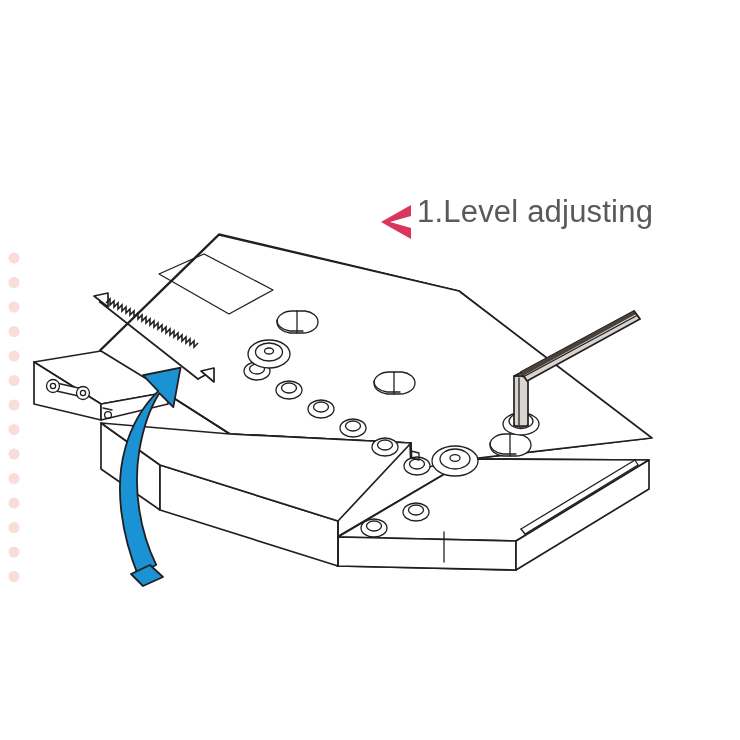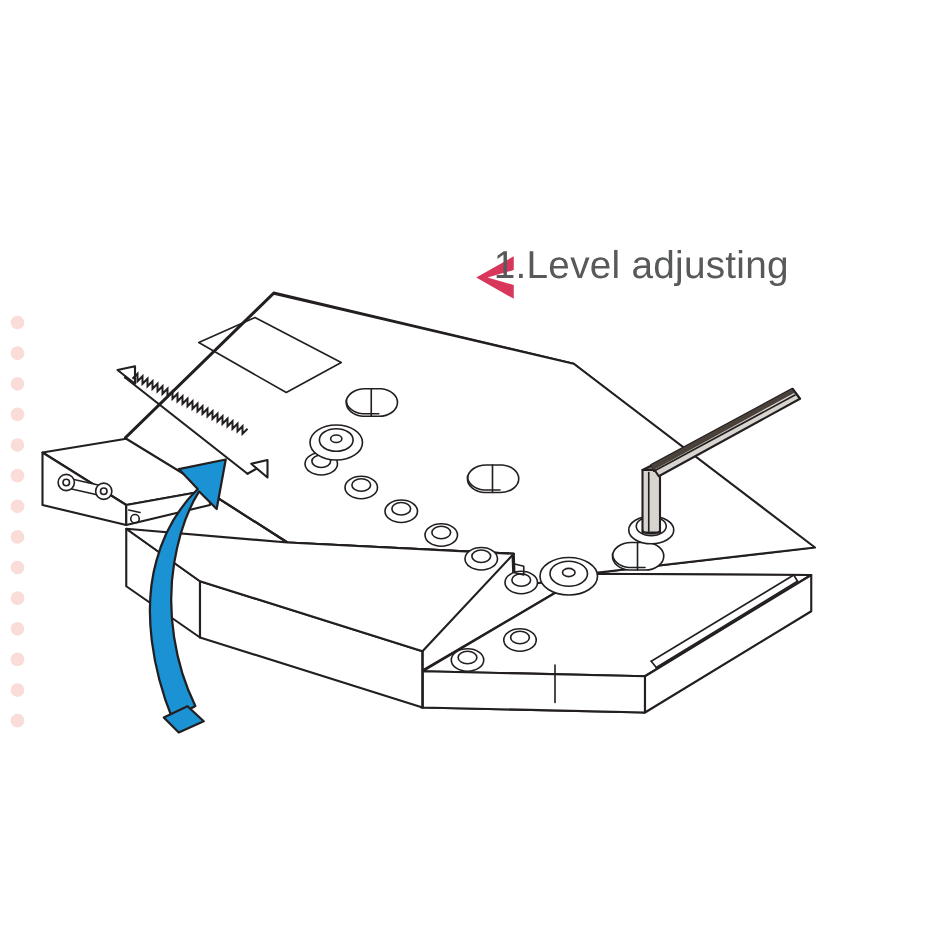--- a/index.html
+++ b/index.html
@@ -23,21 +23,21 @@
   #illustration {
     position: absolute;
     left: 0;
     top: 0;
     width: 740px;
     height: 740px;
     display: block;
   }
   .callout-label {
     position: absolute;
-    left: 395px;
+    left: 417px;
     top: 196px;
     font-family: "Liberation Sans", sans-serif;
     font-size: 31px;
     font-weight: 300;
     letter-spacing: 0.2px;
     color: #58595b;
     white-space: nowrap;
     line-height: 1;
   }
 </style>

